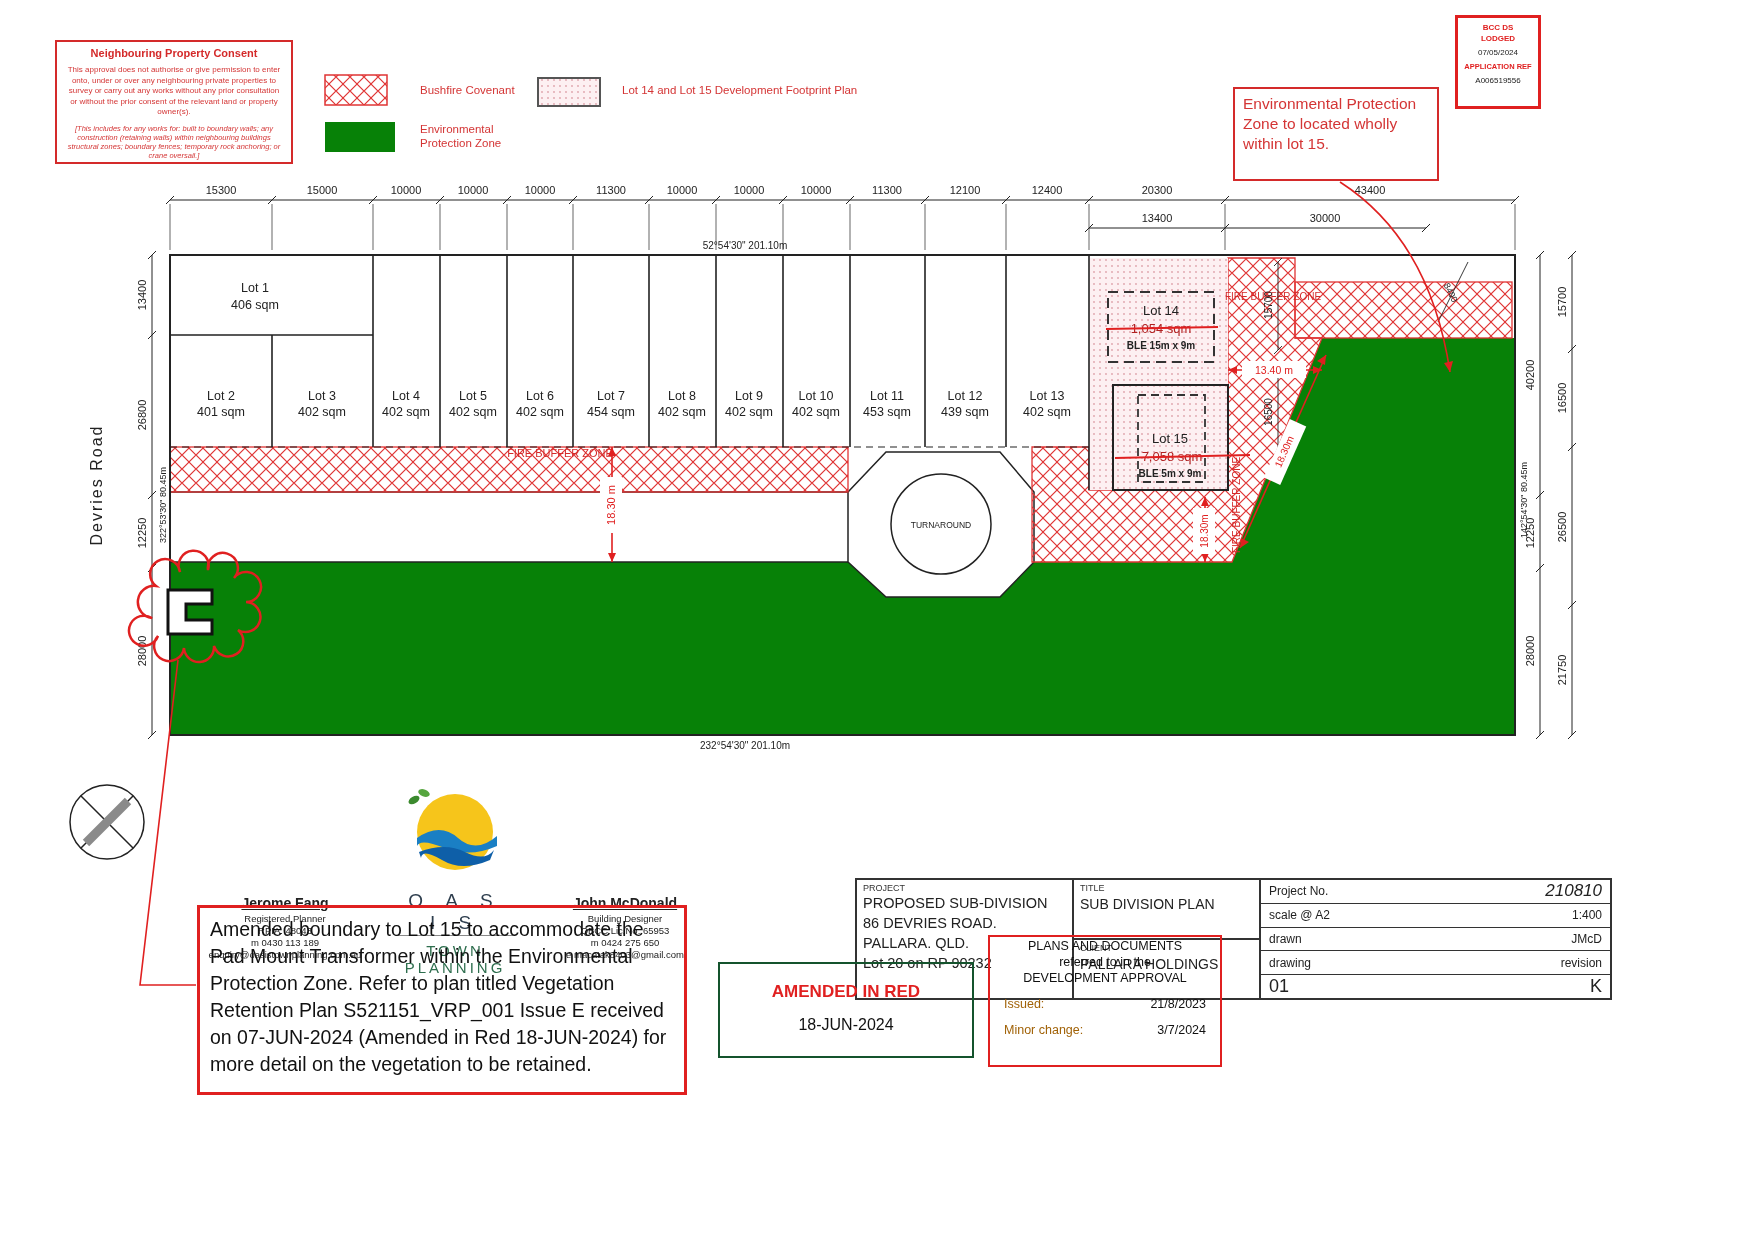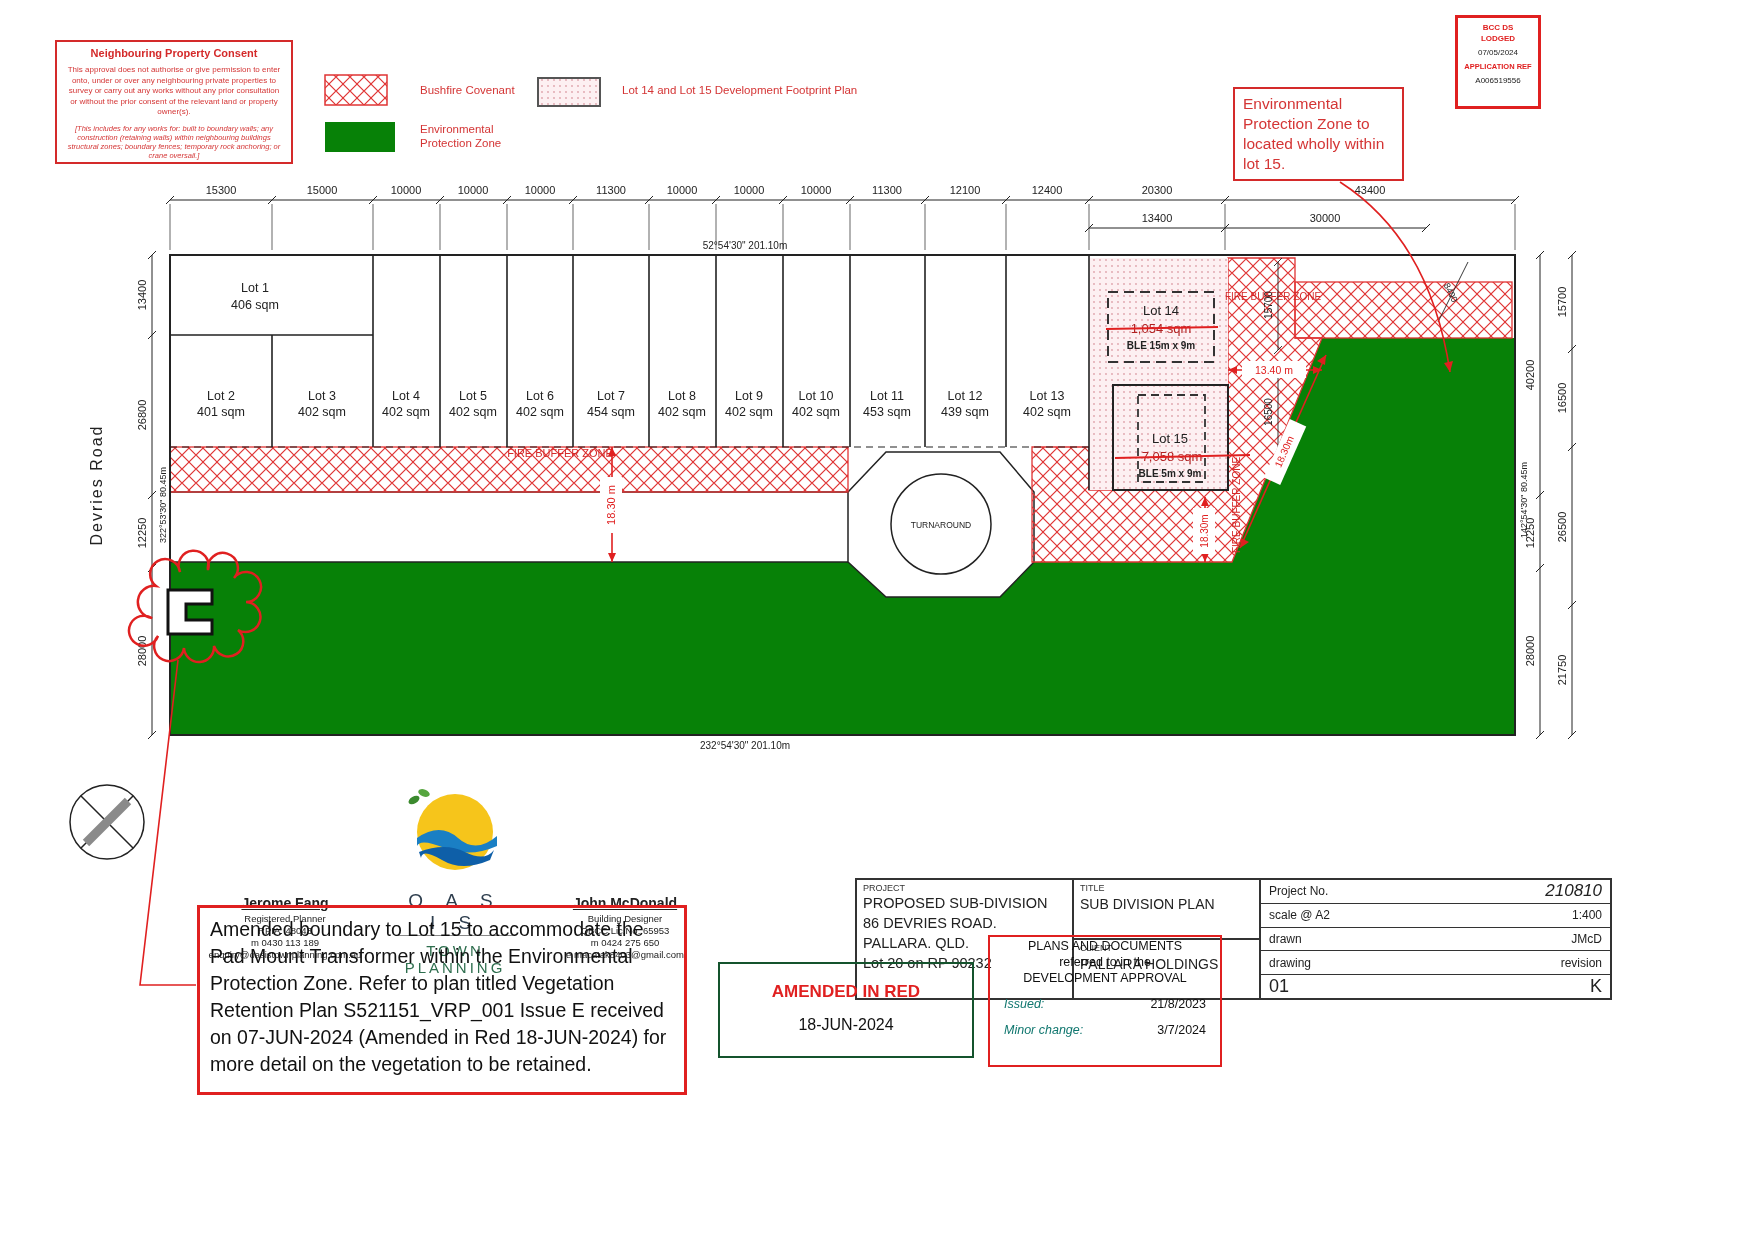--- a/index.html
+++ b/index.html
@@ -12,31 +12,31 @@
   #consent .t{font-size:11px;font-weight:bold;color:#d42a2a;margin-bottom:6px;}
   #consent .p{font-size:8px;color:#d43535;line-height:10.5px;}
   #consent .i{font-size:7.5px;color:#d43535;font-style:italic;margin-top:6px;line-height:9px;}
   
   #bcc{left:1455px;top:15px;width:86px;height:94px;border:3px solid #e02020;padding:4px 2px;text-align:center;}
   #bcc div{line-height:11px;}
   #bcc .r{color:#e02020;font-weight:bold;font-size:8px;}
   #bcc .k{color:#222;font-size:8px;margin:3px 0;}
   #bcc .r2{color:#e02020;font-weight:bold;font-size:7.5px;margin-top:3px;}
   
-  #epz{left:1233px;top:87px;width:171px;height:94px;border:2.5px solid #d42a2a;padding:5px 8px;color:#d43535;font-size:15.5px;line-height:20px;}
+  #epz{left:1233px;top:87px;width:206px;height:94px;border:2.5px solid #d42a2a;padding:5px 8px;color:#d43535;font-size:15.5px;line-height:20px;}
   
   #note{left:197px;top:905px;width:490px;height:190px;border:3px solid #e02020;padding:8px 10px;color:#111;font-size:19.5px;line-height:27px;}
   
   #stamp{left:718px;top:962px;width:256px;height:96px;border:2px solid #14532d;text-align:center;padding-top:18px;}
   #stamp .t{color:#e02020;font-weight:bold;font-size:17px;margin-bottom:14px;}
   #stamp .d{color:#111;font-size:16px;}
   
   #pdocs{left:988px;top:935px;width:234px;height:132px;border:2.5px solid #e02020;padding:1px 6px;text-align:center;font-size:12.5px;color:#111;line-height:16px;}
   #pdocs .row{display:flex;justify-content:space-between;padding:0 8px;margin-top:10px;font-size:12.5px;}
-  #pdocs .row .lab{color:#0f766e;font-style:italic;}
+  #pdocs .row .lab{color:#a16207;}
   
   .contact{position:absolute;text-align:center;color:#222;}
   .contact .n{font-weight:bold;font-size:14px;margin-bottom:2px;text-decoration:underline;}
   .contact .s{font-size:9.5px;line-height:12px;}
   #oasis-text{position:absolute;text-align:center;color:#3c4c5c;}
   #oasis-text .n{font-size:19px;letter-spacing:9px;color:#2e3e4e;}
   #oasis-text .s{font-size:15px;letter-spacing:3px;color:#2e6e4e;border-top:1px solid #888;margin-top:1px;padding-top:6px;}
   
   #tblock{left:855px;top:878px;width:757px;height:122px;border:2px solid #333;display:flex;color:#222;}
   #tblock .lab{font-size:9px;color:#333;}

